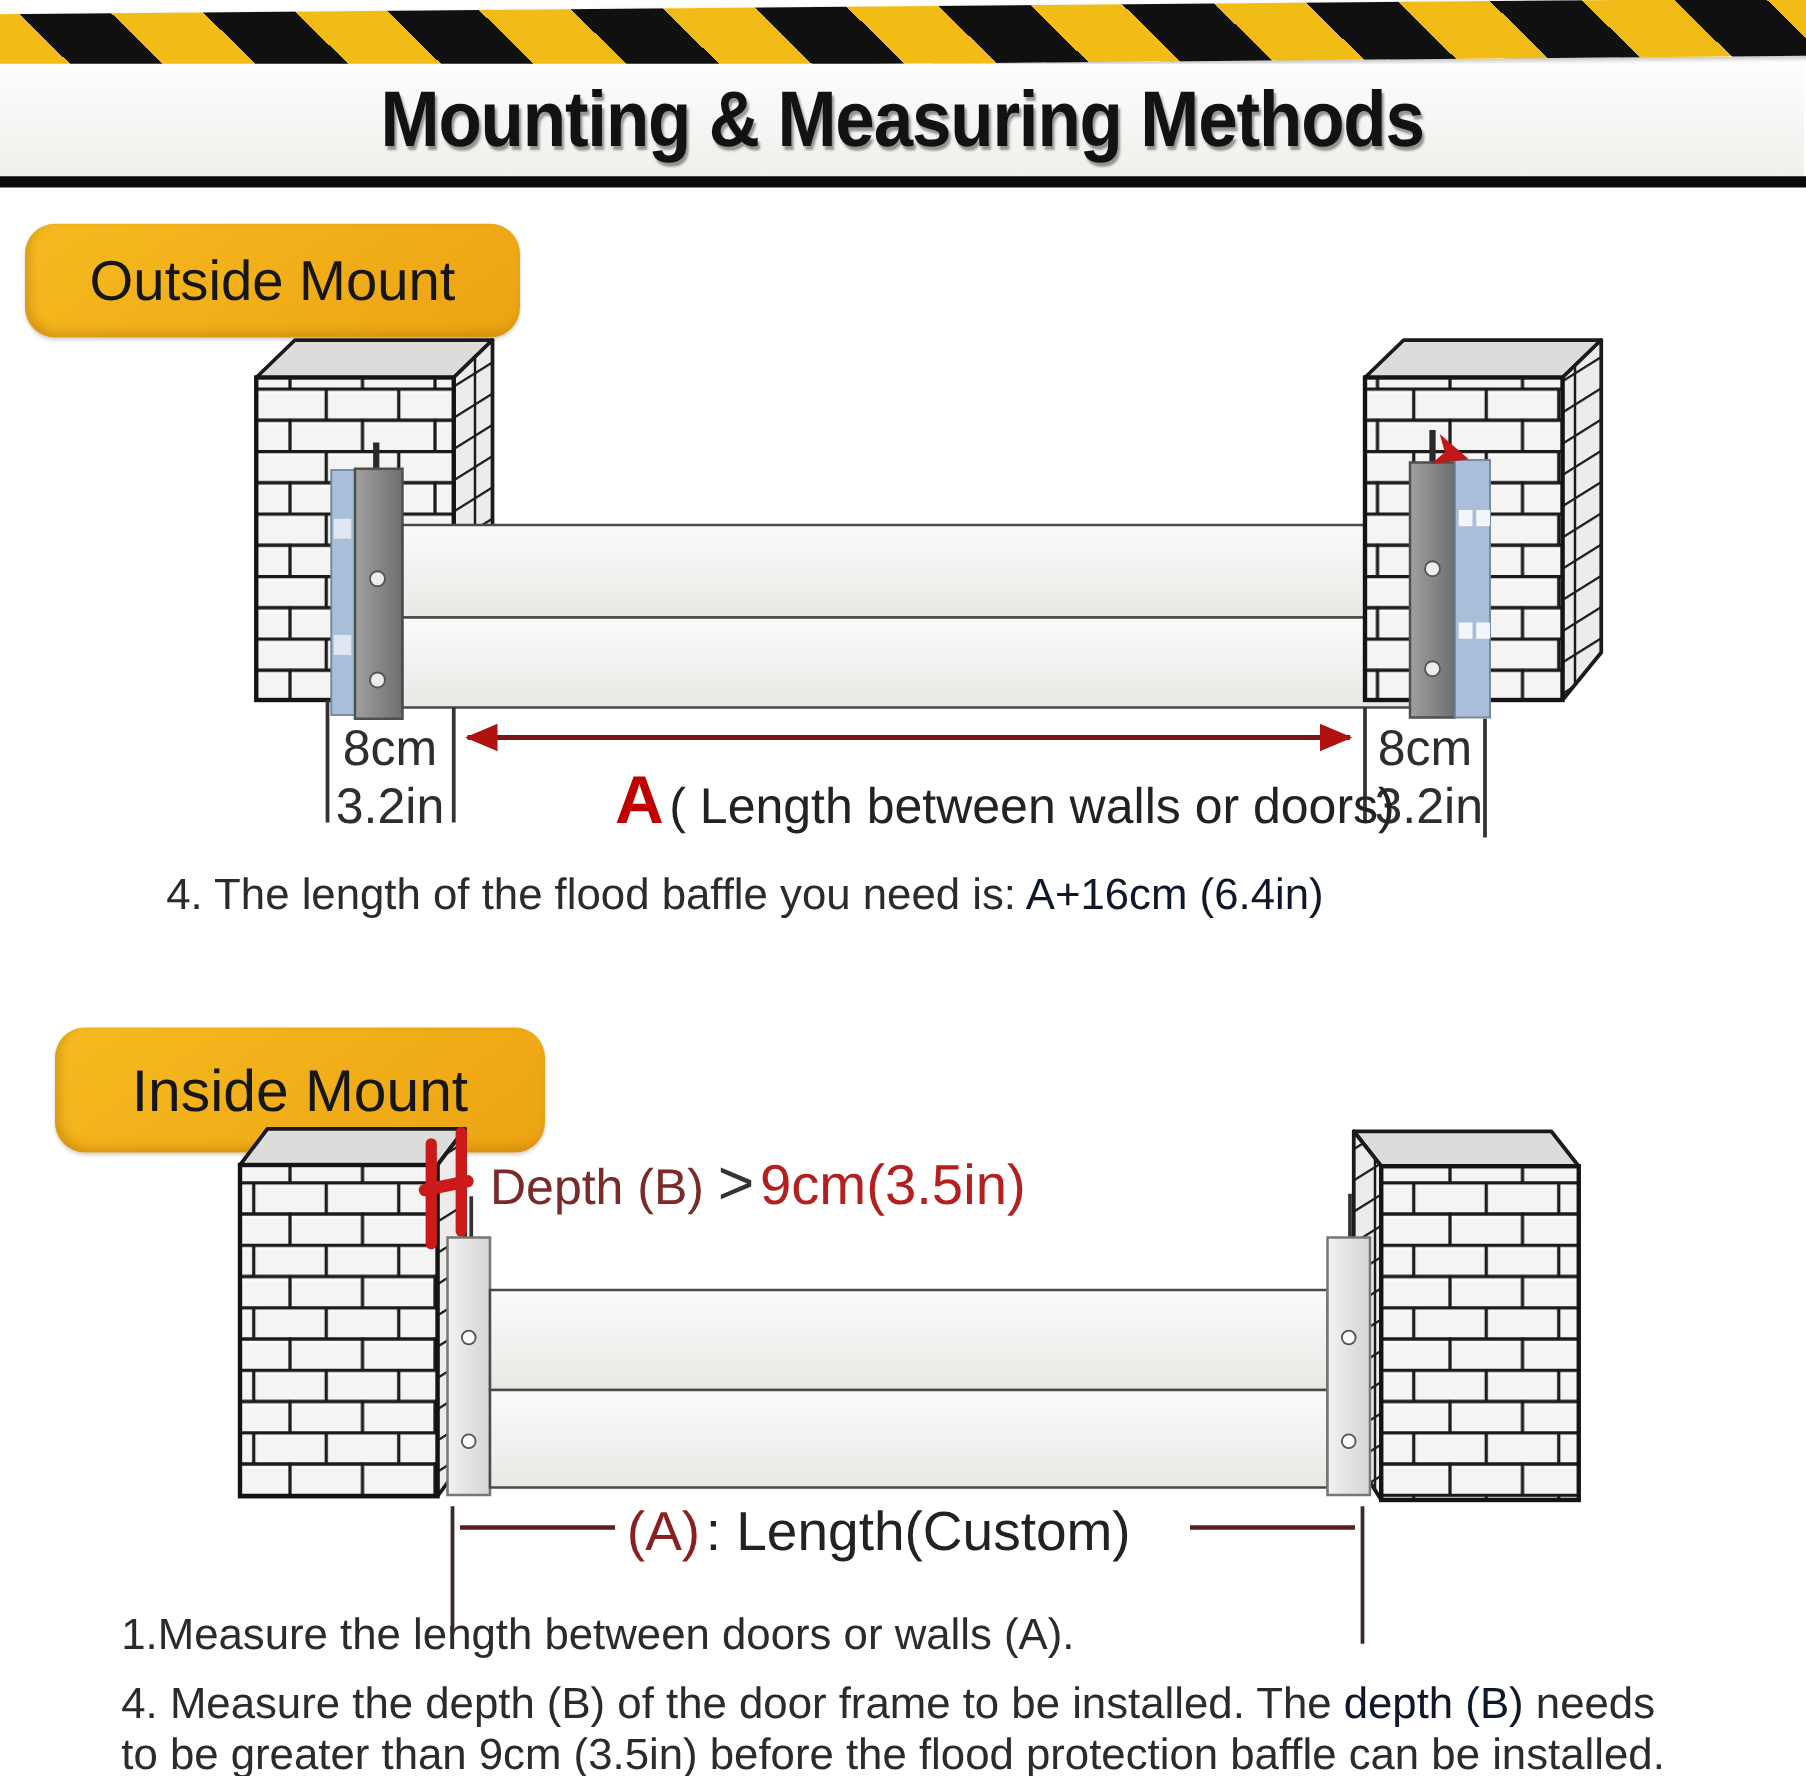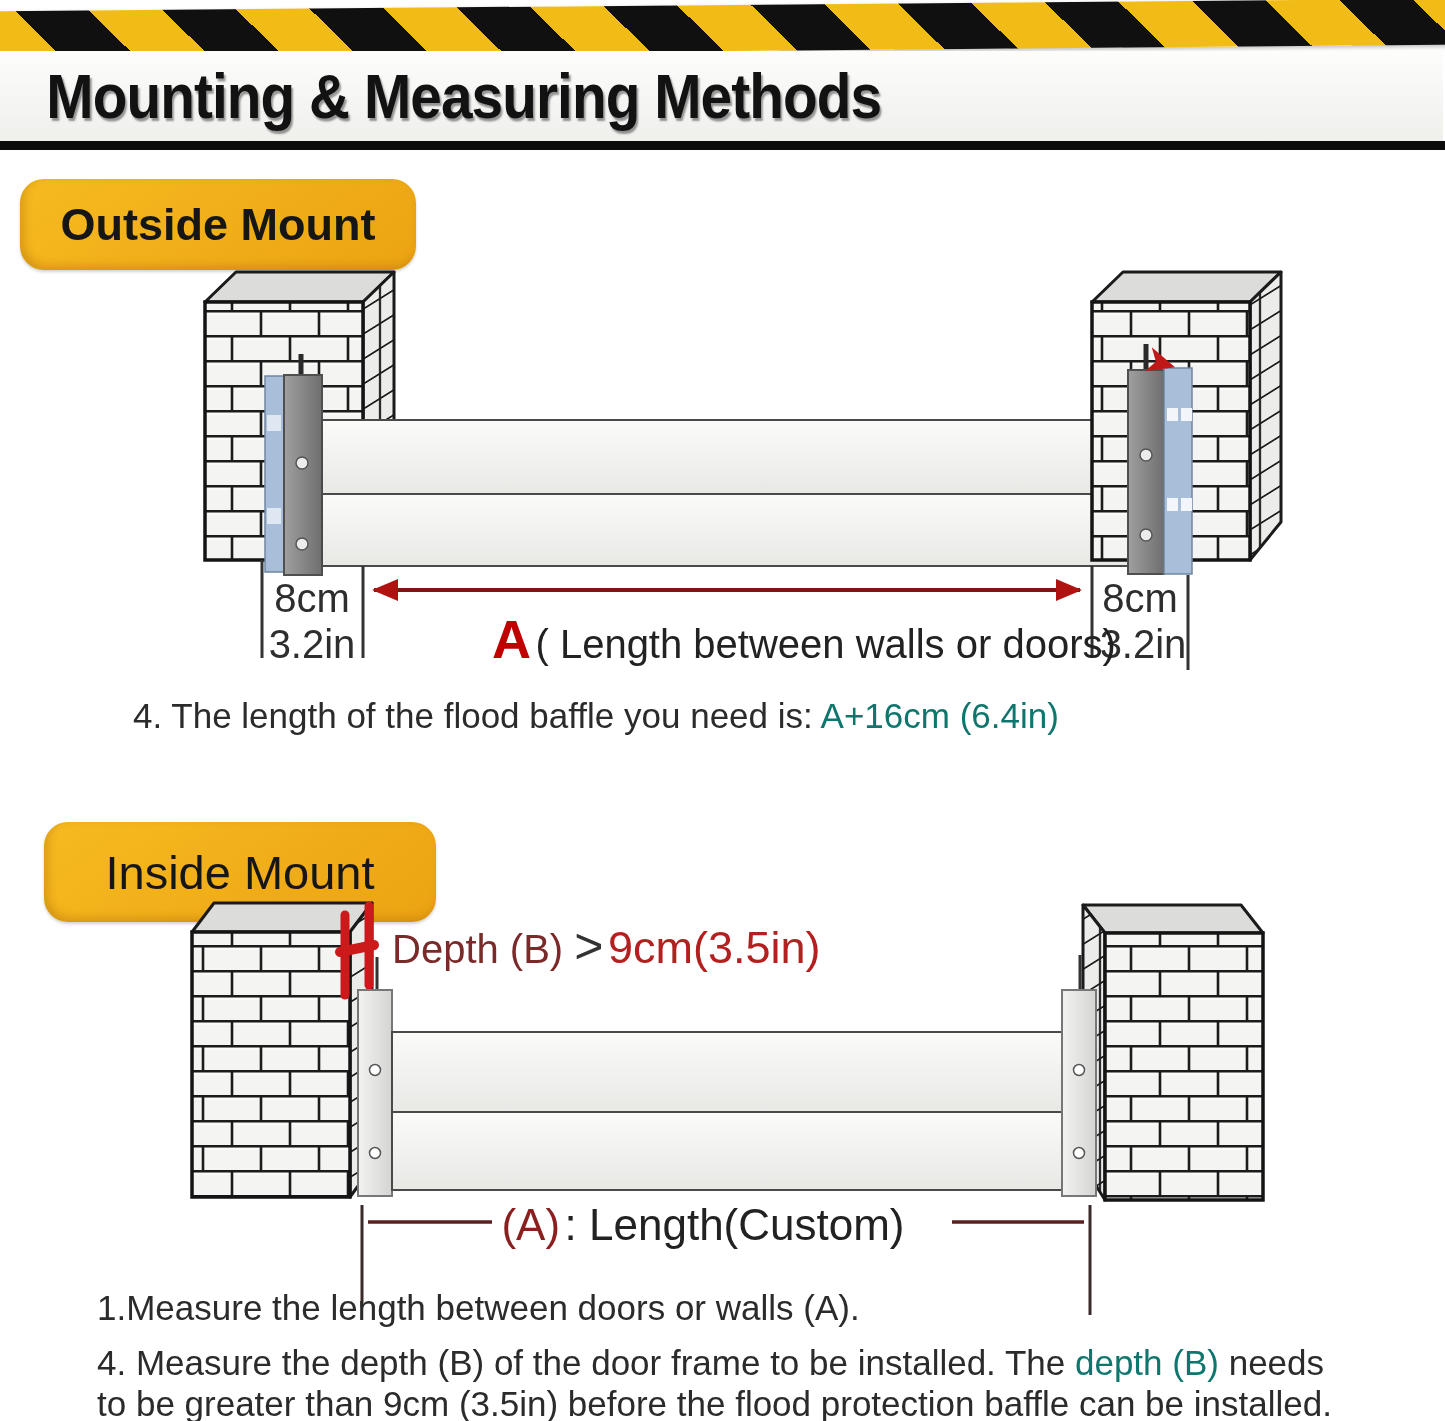--- a/index.html
+++ b/index.html
@@ -11,48 +11,48 @@
   
   .tape {
     position:absolute; left:-12px; top:5px; width:1470px; height:46px;
     background:repeating-linear-gradient(45deg,#f2bc16 0 52px,#101010 52px 104px);
     transform:rotate(-0.5deg);
     box-shadow:0 2px 4px rgba(0,0,0,.25);
   }
   .title-band {
     position:absolute; left:0; top:51px; width:1443px; height:90px;
     background:linear-gradient(180deg,#fdfdfc,#efefec);
-    display:flex; align-items:center; justify-content:flex-start;
+    display:flex; align-items:center; justify-content:center;
   }
   .title-band h1 {
     font-size:63px; font-weight:700; color:#121212; letter-spacing:-1px;
     transform:scaleX(.9); white-space:nowrap;
     text-shadow:2px 3px 2px rgba(0,0,0,.4);
   }
   .divider { position:absolute; left:0; top:141px; width:1445px; height:9px; background:#0b0b0b; }
   
   .badge {
     position:absolute; display:flex; align-items:center; justify-content:center;
     background:linear-gradient(145deg,#f6ba20,#eca312);
     border-radius:24px; color:#161616;
     box-shadow:inset 4px -4px 8px rgba(150,85,0,.30), 0 2px 3px rgba(0,0,0,.18);
     white-space:nowrap;
   }
-  .badge.outside { left:20px; top:179px; width:396px; height:91px; font-size:45px;font-weight:bold; }
+  .badge.outside { left:20px; top:179px; width:396px; height:91px; font-size:45px; }
   .badge.inside  { left:44px; top:822px; width:392px; height:100px; font-size:47px; }
   
   svg.diagram { position:absolute; left:0; }
   svg text { font-family:"Liberation Sans", sans-serif; }
   
   .steps { position:absolute; color:#2b2b2b; font-size:35px; }
   .steps-outside { left:133px; top:690px; line-height:51px; white-space:nowrap; }
   .steps-inside  { left:97px;  top:1288px; width:1340px; }
   .steps-inside .s1 { display:block; }
   .steps-inside .s2 { display:block; margin-top:14px; line-height:41px; }
-  .em-red  { color:#0f766e; }
+  .em-red  { color:#0f172a; }
   .em-red2 { color:#8b1e1e; }
 </style>
 </head>
 <body>
 
 <div class="page">
 
   <div class="tape"></div>
 
   <div class="title-band">

